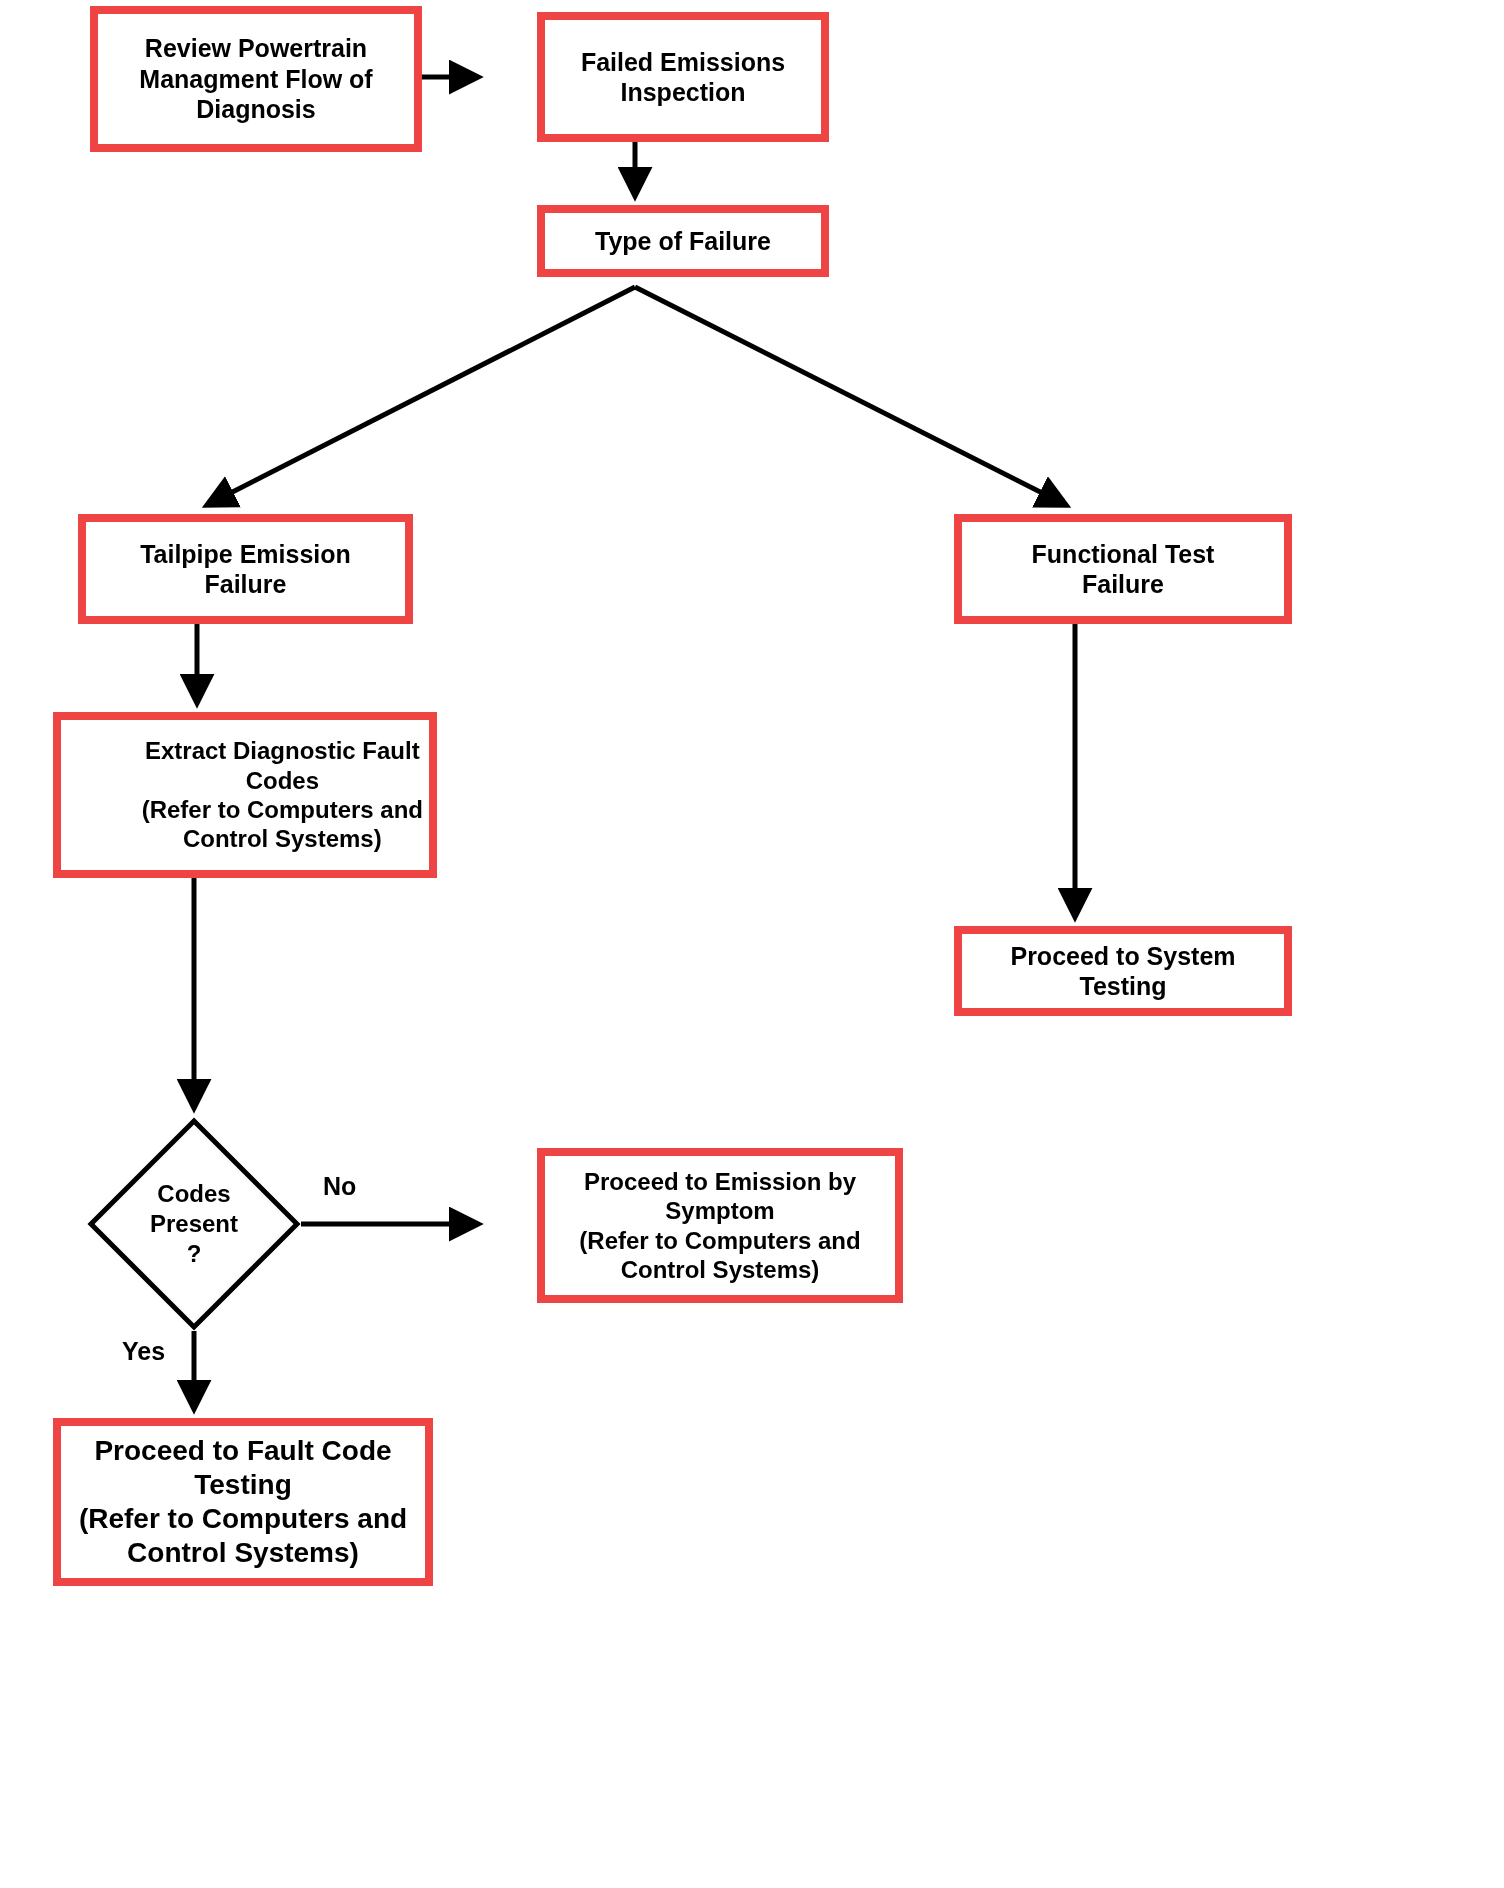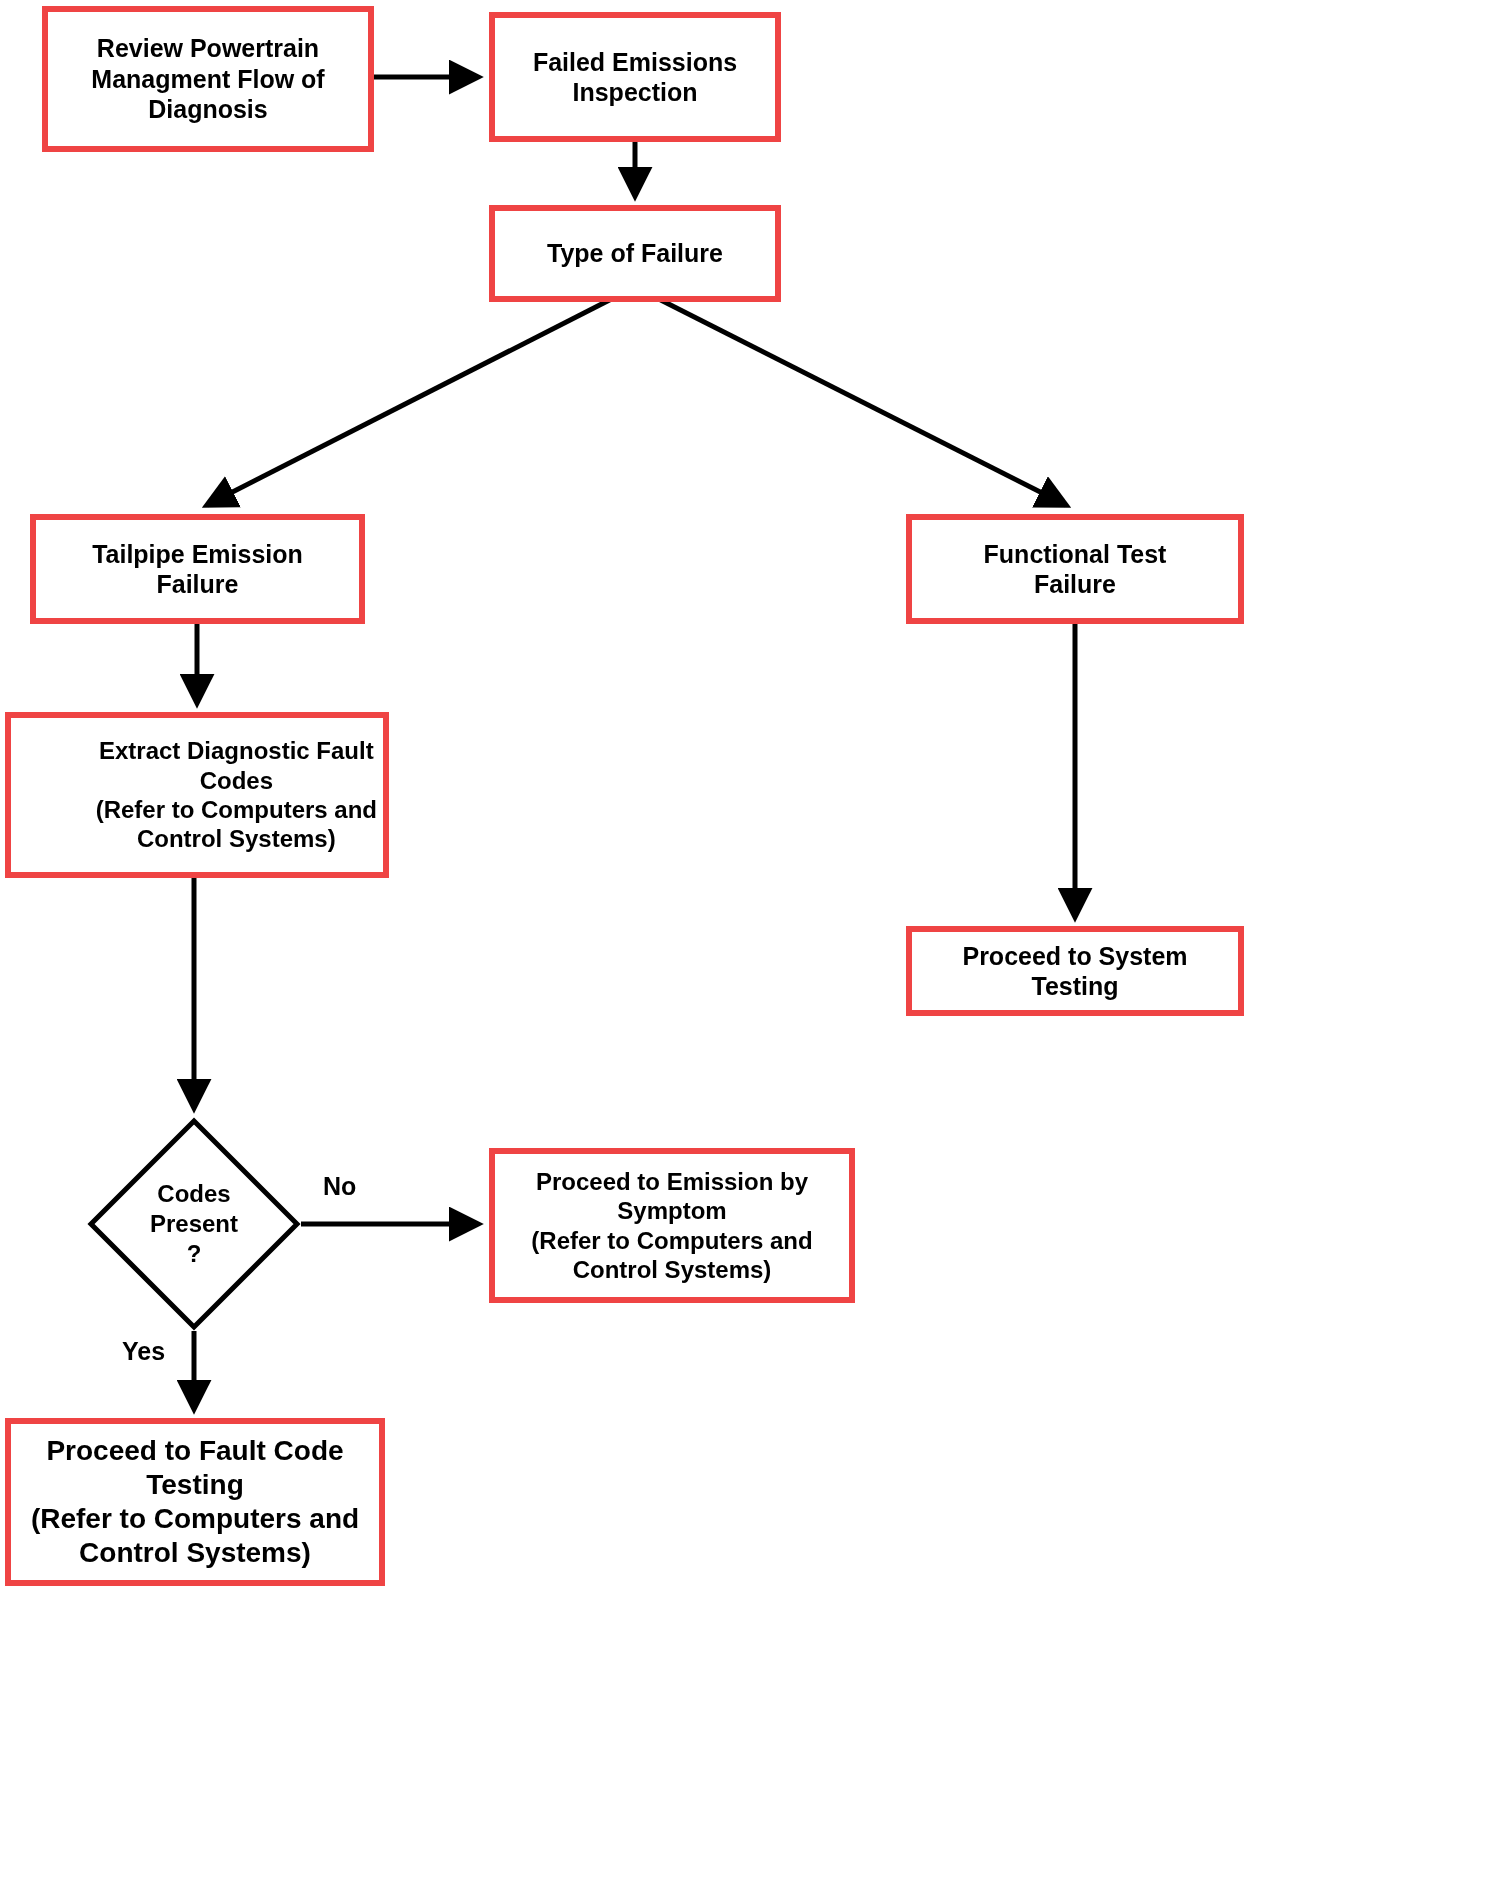--- a/index.html
+++ b/index.html
@@ -11,30 +11,31 @@
     position: relative;
     width: 1504px;
     height: 1888px;
     background: #ffffff;
     font-family: "Liberation Sans", sans-serif;
     overflow: hidden;
   }
   .node {
     position: absolute;
     box-sizing: border-box;
-    border: 6px solid #ef4444;
+    border: 8px solid #ef4444;
     background: #ffffff;
     display: flex;
     align-items: center;
     justify-content: center;
     text-align: center;
     font-weight: bold;
     color: #000000;
     line-height: 1.22;
     z-index: 3;
+    margin-left: 48px;
   }
   .node .txt {
     white-space: pre-line;
     padding: 0 6px;
   }
   .diamond {
     position: absolute;
     z-index: 3;
   }
   .diamond .dshape {
@@ -123,21 +124,21 @@
     <span class="txt">Review Powertrain
 Managment Flow of
 Diagnosis</span>
   </div>
 
   <div class="node" style="left:489px; top:12px; width:292px; height:130px; font-size:25px;">
     <span class="txt">Failed Emissions
 Inspection</span>
   </div>
 
-  <div class="node" style="left:489px; top:205px; width:292px; height:97px; font-size:25px;">
+  <div class="node" style="left:489px; top:205px; width:292px; height:72px; font-size:25px;">
     <span class="txt">Type of Failure</span>
   </div>
 
   <div class="node" style="left:30px; top:514px; width:335px; height:110px; font-size:25px;">
     <span class="txt">Tailpipe Emission
 Failure</span>
   </div>
 
   <div class="node" style="left:906px; top:514px; width:338px; height:110px; font-size:25px;">
     <span class="txt">Functional Test

